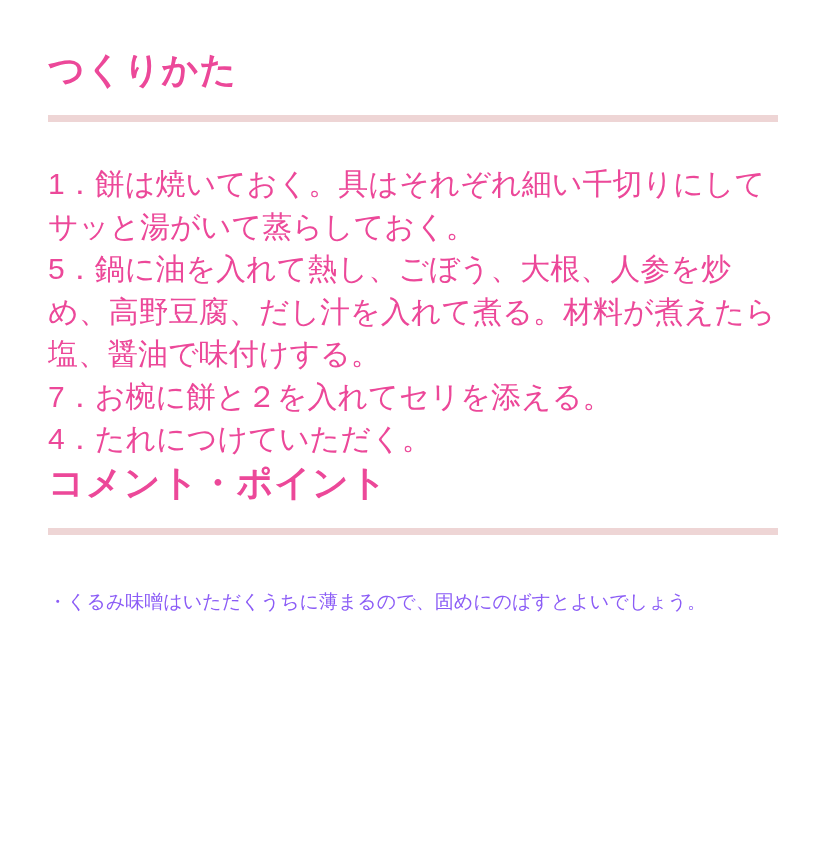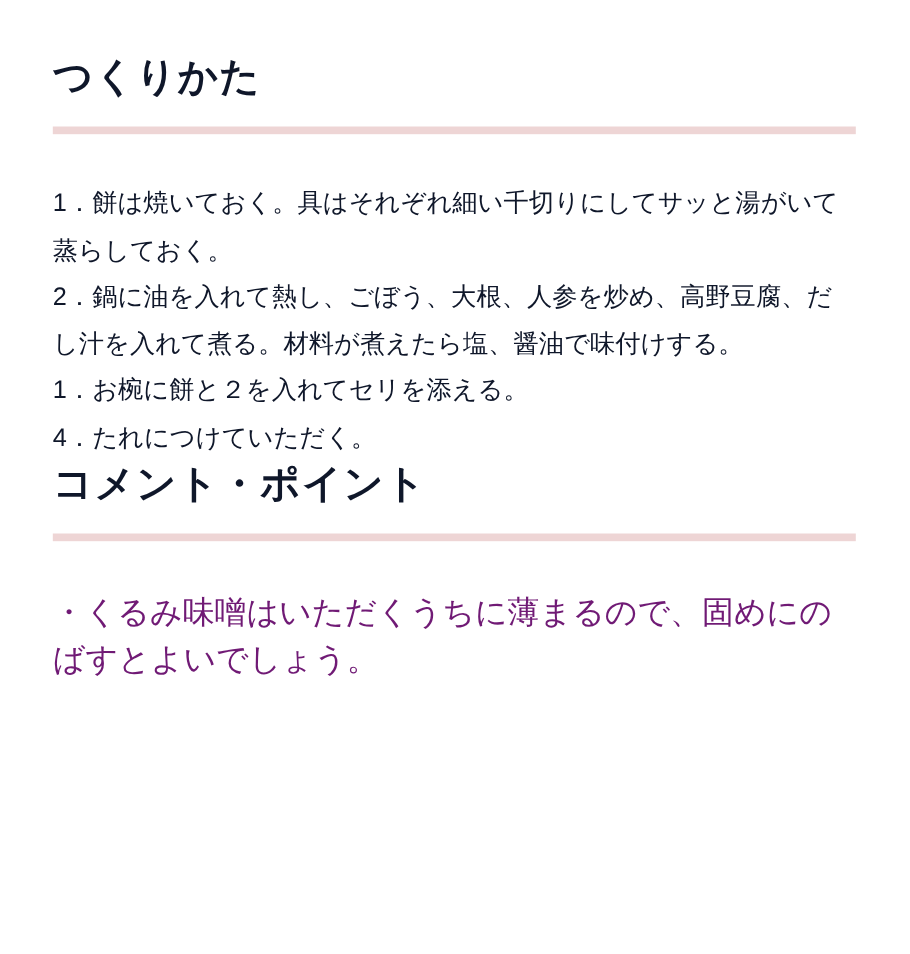--- a/index.html
+++ b/index.html
@@ -16,65 +16,64 @@
   }
   .page {
     padding: 48px 49px 0 48px;
     box-sizing: border-box;
   }
   .section-title {
     margin: 0;
     font-size: 36px;
     line-height: 43px;
     font-weight: 700;
-    color: #0f172a;
+    color: #ec4899;
     letter-spacing: 1px;
   }
   .divider {
     height: 7px;
     width: 100%;
     background: #eed5d5;
     margin-top: 24px;
     border: none;
   }
   .steps-list {
     list-style: none;
     margin: 41px 0 0 0;
     padding: 0;
-    font-size: 23px;
+    font-size: 30px;
     line-height: 42.5px;
-    color: #0f172a;
+    color: #ec4899;
   }
   .steps-list li {
     margin: 0;
     padding: 0;
   }
   .notes {
     margin: 46px 0 0 0;
     padding: 0;
-    font-size: 29px;
+    font-size: 19px;
     line-height: 42.5px;
-    color: #701a75;
-    font-family: Liberation Mono, monospace;
+    color: #8b5cf6;
   }
   .section-comments {
   }
 </style>
 </head>
 <body>
 
 <div class="page">
 
   <section class="section-instructions">
     <h2 class="section-title">つくりかた</h2>
     <div class="divider"></div>
     <ol class="steps-list">
       <li>1．餅は焼いておく。具はそれぞれ細い千切りにしてサッと湯がいて蒸らしておく。</li>
-      <li>2．鍋に油を入れて熱し、ごぼう、大根、人参を炒め、高野豆腐、だし汁を入れて煮る。材料が煮えたら塩、醤油で味付けする。</li>
-      <li>1．お椀に餅と２を入れてセリを添える。</li>
+      <li>5．鍋に油を入れて熱し、ごぼう、大根、人参を炒め、高野豆腐、だし汁を入れて煮る。材料が煮えたら塩、醤油で味付けする。</li>
+      <li>7．お椀に餅と２を入れてセリを添える。</li>
       <li>4．たれにつけていただく。</li>
     </ol>
   </section>
 
   <section class="section-comments">
     <h2 class="section-title">コメント・ポイント</h2>
     <div class="divider"></div>
     <p class="notes">・くるみ味噌はいただくうちに薄まるので、固めにのばすとよいでしょう。</p>
   </section>
 

